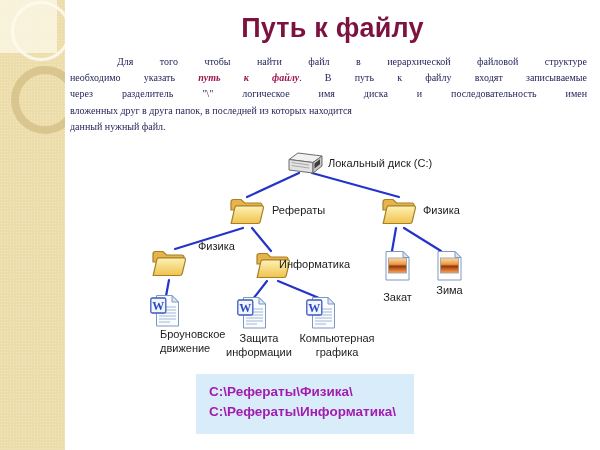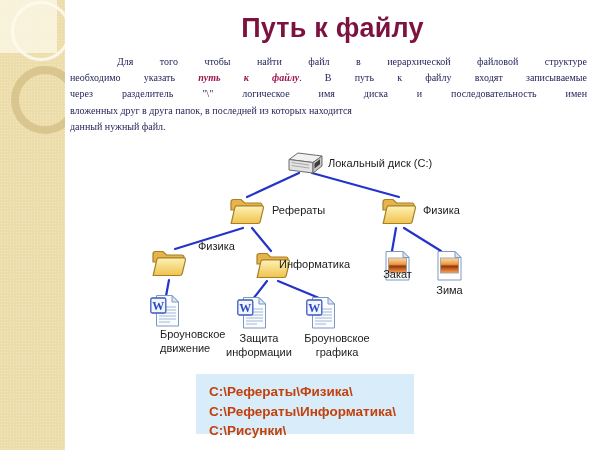--- a/index.html
+++ b/index.html
@@ -27,21 +27,21 @@
   .accent{font-weight:bold;font-style:italic;color:#a0154e;}
 
   .tree{position:absolute;left:0;top:0;width:600px;height:450px;padding-left:19px;}
   .tree svg.links{position:absolute;left:0;top:0;z-index:0;}
   .icon{position:absolute;z-index:1;line-height:0;}
   .tlabel{position:absolute;z-index:1;font-size:11px;line-height:13.5px;color:#1c1c1c;}
   .ctr{text-align:center;}
 
   .paths-box{position:absolute;left:196px;top:374px;width:218px;height:60px;background:#d9ecf9;
              box-sizing:border-box;padding:8px 0 0 13px;z-index:2;}
-  .paths-box div{font-size:13.5px;font-weight:bold;color:#c2410c;line-height:19.5px;white-space:nowrap;}
+  .paths-box div{font-size:13.5px;font-weight:bold;color:#a21caf;line-height:19.5px;white-space:nowrap;}
 </style>
 </head>
 <body>
 
 <div class="slide">
 
   <div class="sidebar">
     <div class="sq"></div>
     <div class="c1"></div>
     <div class="c2"></div>
@@ -168,50 +168,49 @@
             <line x1="9" y1="16" x2="26" y2="16"></line>
           <line x1="9" y1="19" x2="26" y2="19"></line>
             <line x1="9" y1="22" x2="26" y2="22"></line>
           <line x1="9" y1="25" x2="26" y2="25"></line>
             <line x1="9" y1="28" x2="20" y2="28"></line>
         </g>
         <rect x="0.8" y="4" width="15" height="15" rx="1.5" fill="#f2f5fd" stroke="#3b5bbf" stroke-width="1.3"></rect>
         <text x="8.3" y="15.6" font-size="12" font-weight="bold" fill="#2b4bc0" text-anchor="middle" font-family="'Liberation Serif',serif">W</text>
       </svg>
     </div>
-    <div class="tlabel ctr" style="left:286px;top:332px;width:102px;">Броуновское графика</div>
+    <div class="tlabel ctr" style="left:286px;top:332px;width:102px;">Компьютерная графика</div>
 
     <div class="icon" style="left:385px;top:250px;">
       <svg width="25" height="31" viewBox="0 0 25 31">
         <defs>
             <linearGradient id="ig" x1="0" y1="0" x2="0" y2="1">
           <stop offset="0" stop-color="#f9dfa8"></stop>
               <stop offset="0.42" stop-color="#ef9540"></stop>
           <stop offset="0.55" stop-color="#8c3a12"></stop>
               <stop offset="0.78" stop-color="#d96a28"></stop>
           <stop offset="1" stop-color="#f0b060"></stop>
             </linearGradient>
           </defs>
         <path d="M1 1.5 H18 L24 7.5 V30 H1 Z" fill="#ffffff" stroke="#7e99c0" stroke-width="1"></path>
         <path d="M18 1.5 V7.5 H24 Z" fill="#dde7f5" stroke="#7e99c0" stroke-width="1"></path>
         <rect x="3.5" y="8" width="18" height="15" fill="url(#ig)" stroke="#999999" stroke-width="0.8"></rect>
       </svg>
     </div>
-    <div class="tlabel ctr" style="left:375px;top:268px;width:45px;">Закат</div>
+    <div class="tlabel ctr" style="left:375px;top:291px;width:45px;">Закат</div>
 
     <div class="icon" style="left:437px;top:250px;">
       <svg width="25" height="31" viewBox="0 0 25 31">
         <path d="M1 1.5 H18 L24 7.5 V30 H1 Z" fill="#ffffff" stroke="#7e99c0" stroke-width="1"></path>
         <path d="M18 1.5 V7.5 H24 Z" fill="#dde7f5" stroke="#7e99c0" stroke-width="1"></path>
         <rect x="3.5" y="8" width="18" height="15" fill="url(#ig)" stroke="#999999" stroke-width="0.8"></rect>
       </svg>
     </div>
     <div class="tlabel ctr" style="left:427px;top:284px;width:45px;">Зима</div>
 
   </div>
 
   <div class="paths-box">
     <div>C:\Рефераты\Физика\</div>
     <div>C:\Рефераты\Информатика\</div>
-    <div>C:\Рисунки\</div>
   </div>
 
 </div>
 
 </body></html>

